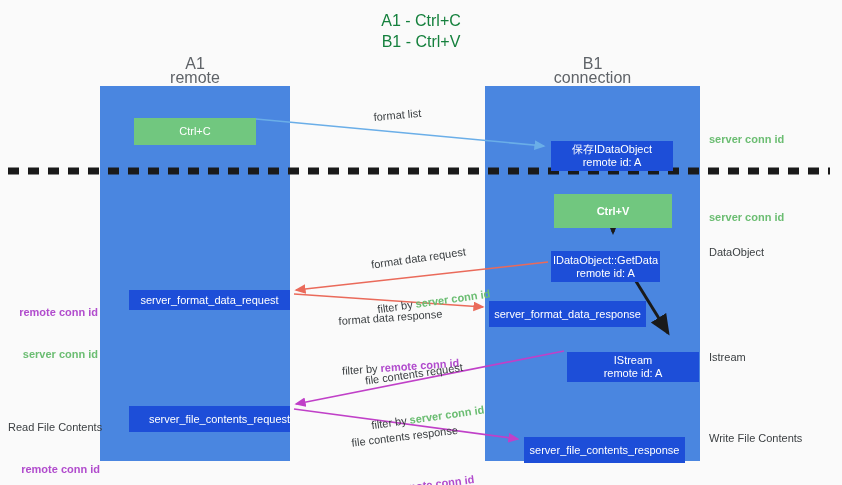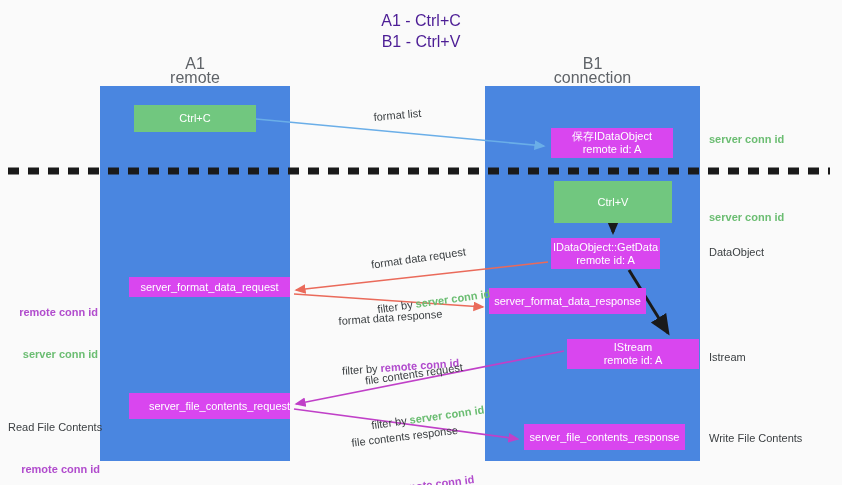--- a/index.html
+++ b/index.html
@@ -18,21 +18,21 @@
     width: 842px;
     height: 485px;
   }
   .abs { position: absolute; }
 
   
   #title {
     left: 0; top: 10px;
     width: 842px;
     text-align: center;
-    color: #4c1d95;
+    color: #15803d;
     font-size: 16px;
     line-height: 21px;
     white-space: pre;
   }
 
   
   .col-head {
     text-align: center;
     color: #5f6368;
     font-size: 16px;
@@ -56,27 +56,28 @@
     color: #ffffff;
     font-size: 11px;
     line-height: 13px;
     text-align: center;
     display: flex;
     flex-direction: column;
     align-items: center;
     justify-content: center;
     box-sizing: border-box;
     white-space: pre;
+    margin-top: 13px;
   }
   .box-green { background: #71c77f; }
-  .box-orange { background: #d946ef; }
+  .box-orange { background: #1d4ed8; }
 
   #box-ctrlc   { left: 134px; top: 105px; width: 122px; height: 27px; }
   #box-save    { left: 551px; top: 128px; width: 122px; height: 30px; }
-  #box-ctrlv   { left: 554px; top: 181px; width: 118px; height: 42px; }
+  #box-ctrlv   { left: 554px; top: 181px; width: 118px; height: 34px; font-weight: bold; }
   #box-getdata { left: 551px; top: 238px; width: 109px; height: 31px; }
   #box-istream { left: 567px; top: 339px; width: 132px; height: 30px; }
   #box-fdreq   { left: 129px; top: 277px; width: 161px; height: 20px; }
   #box-fdres   { left: 489px; top: 288px; width: 157px; height: 26px; text-align: right; }
   #box-fcreq   { left: 129px; top: 393px; width: 161px; height: 26px; padding-left: 20px; }
   #box-fcres   { left: 524px; top: 424px; width: 161px; height: 26px; }
 
   
   .side-note {
     font-size: 11px;

